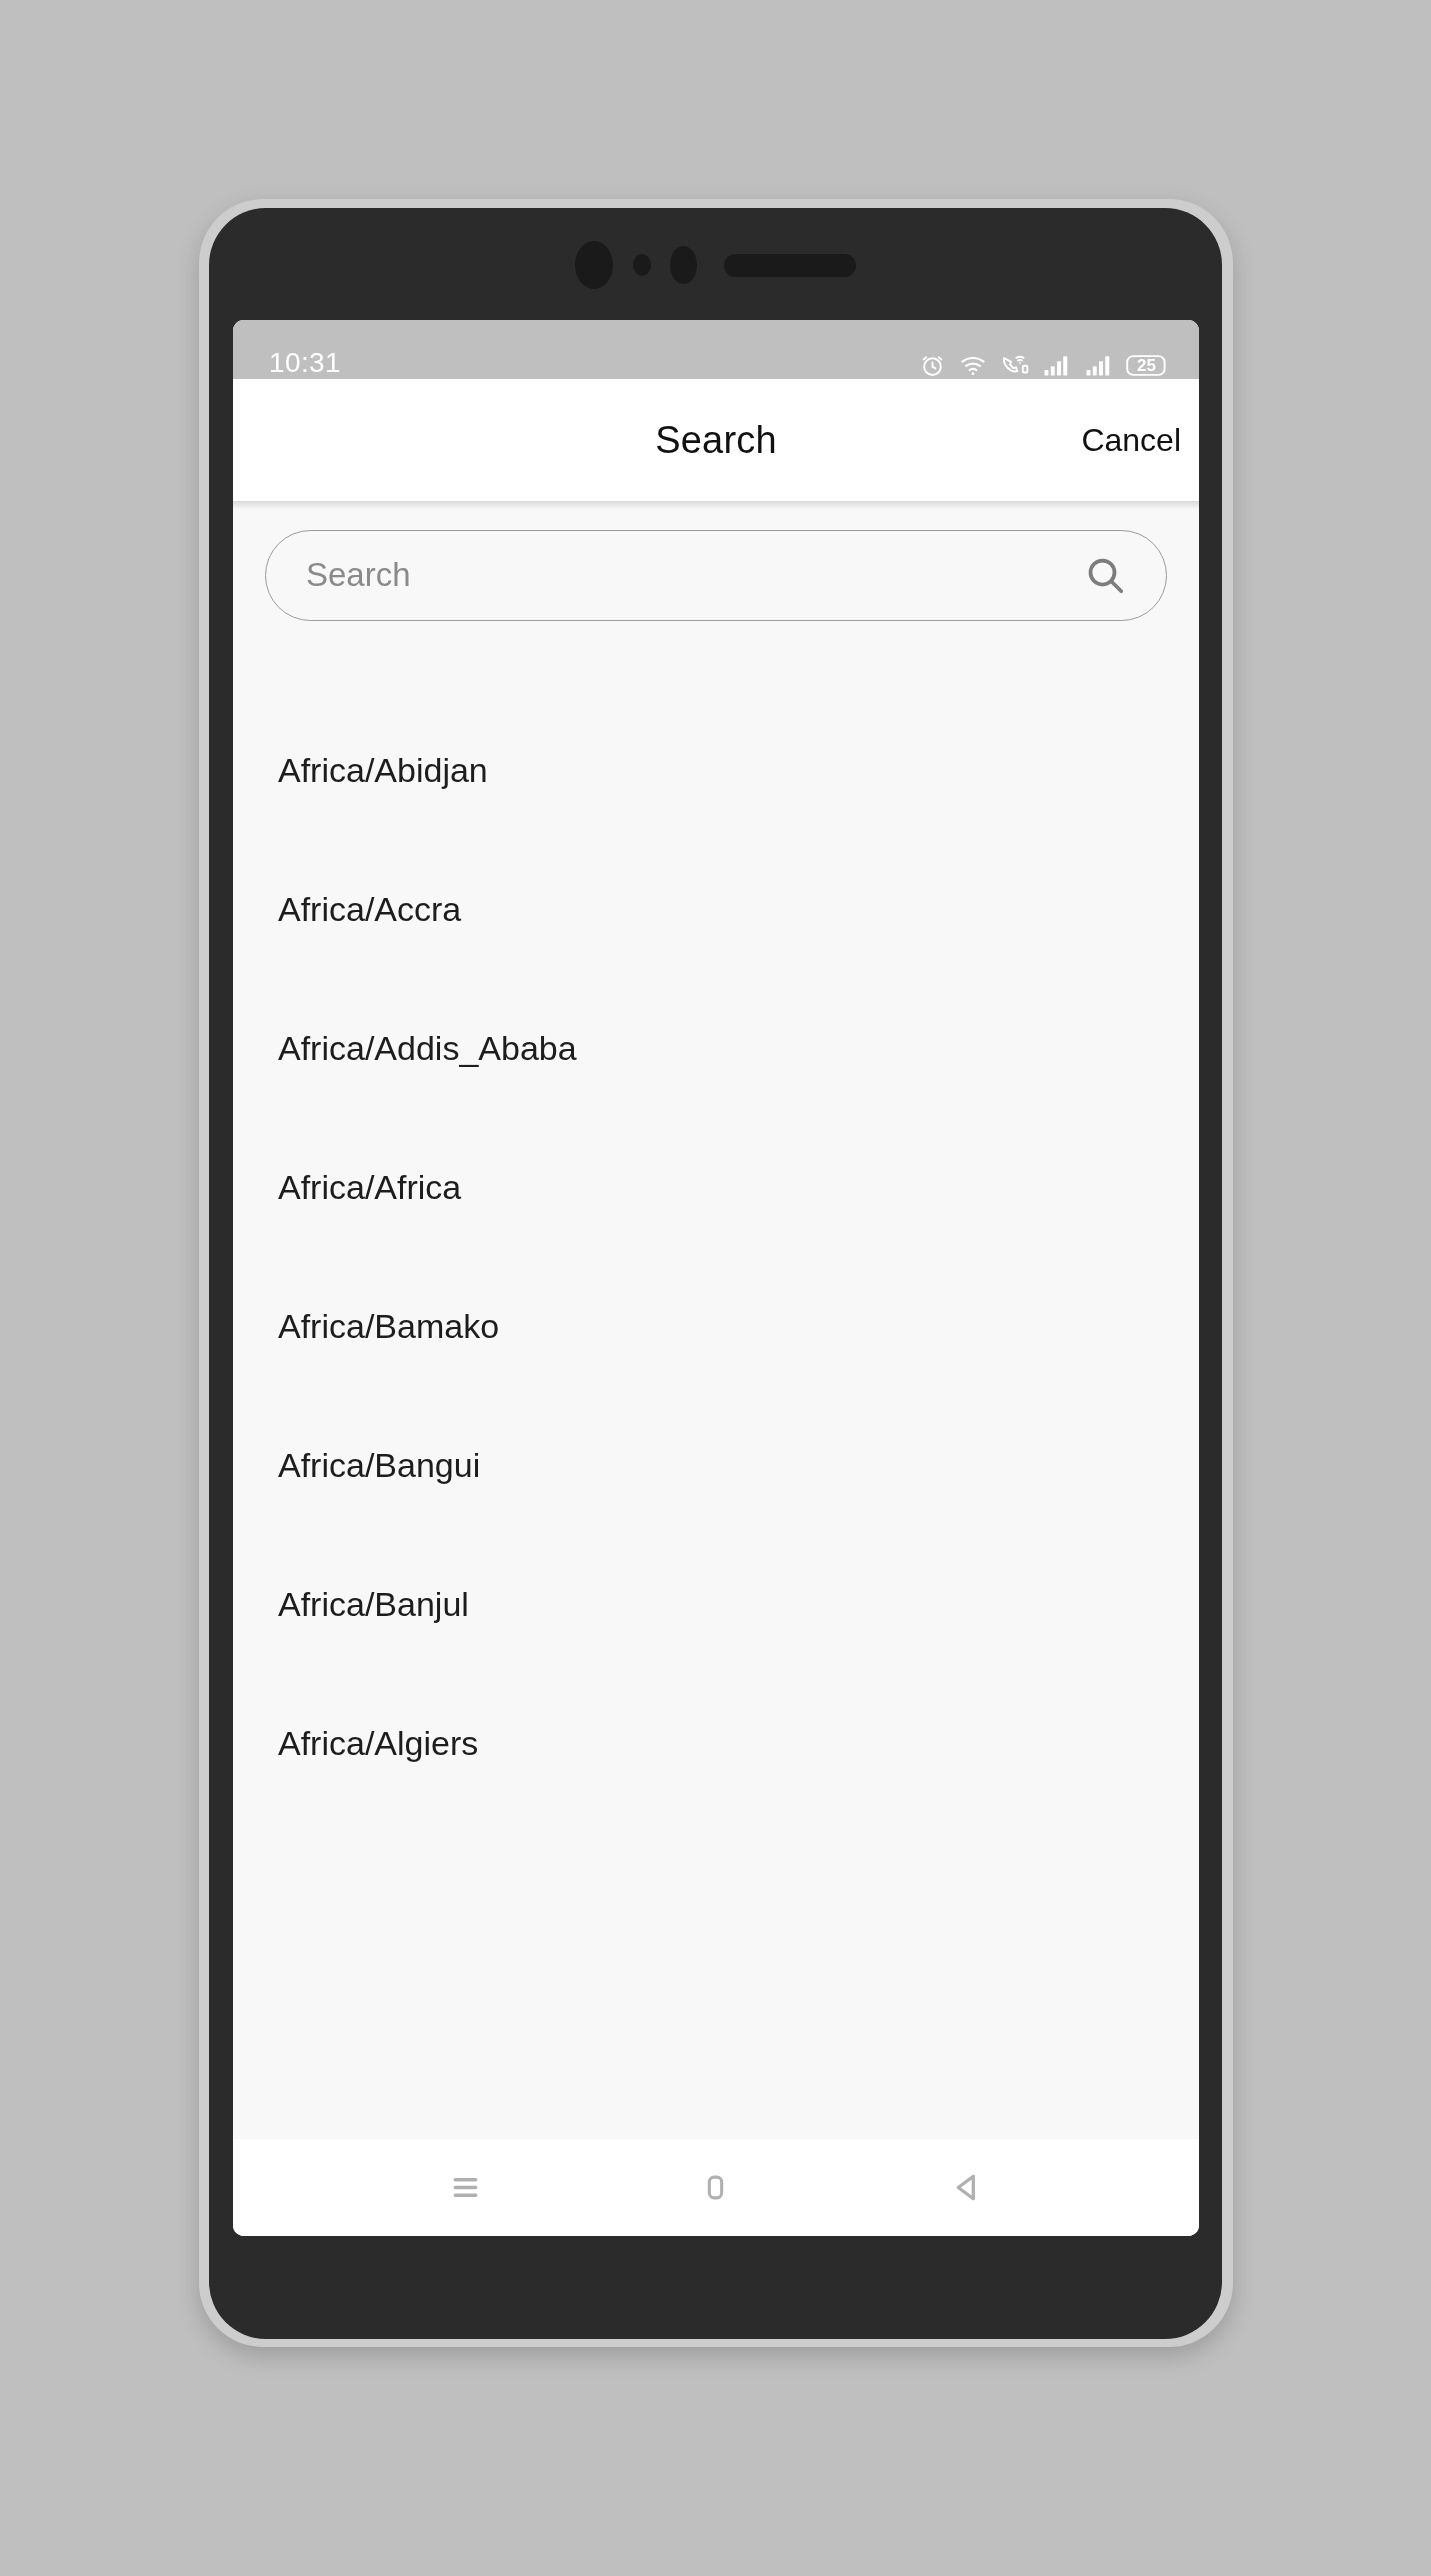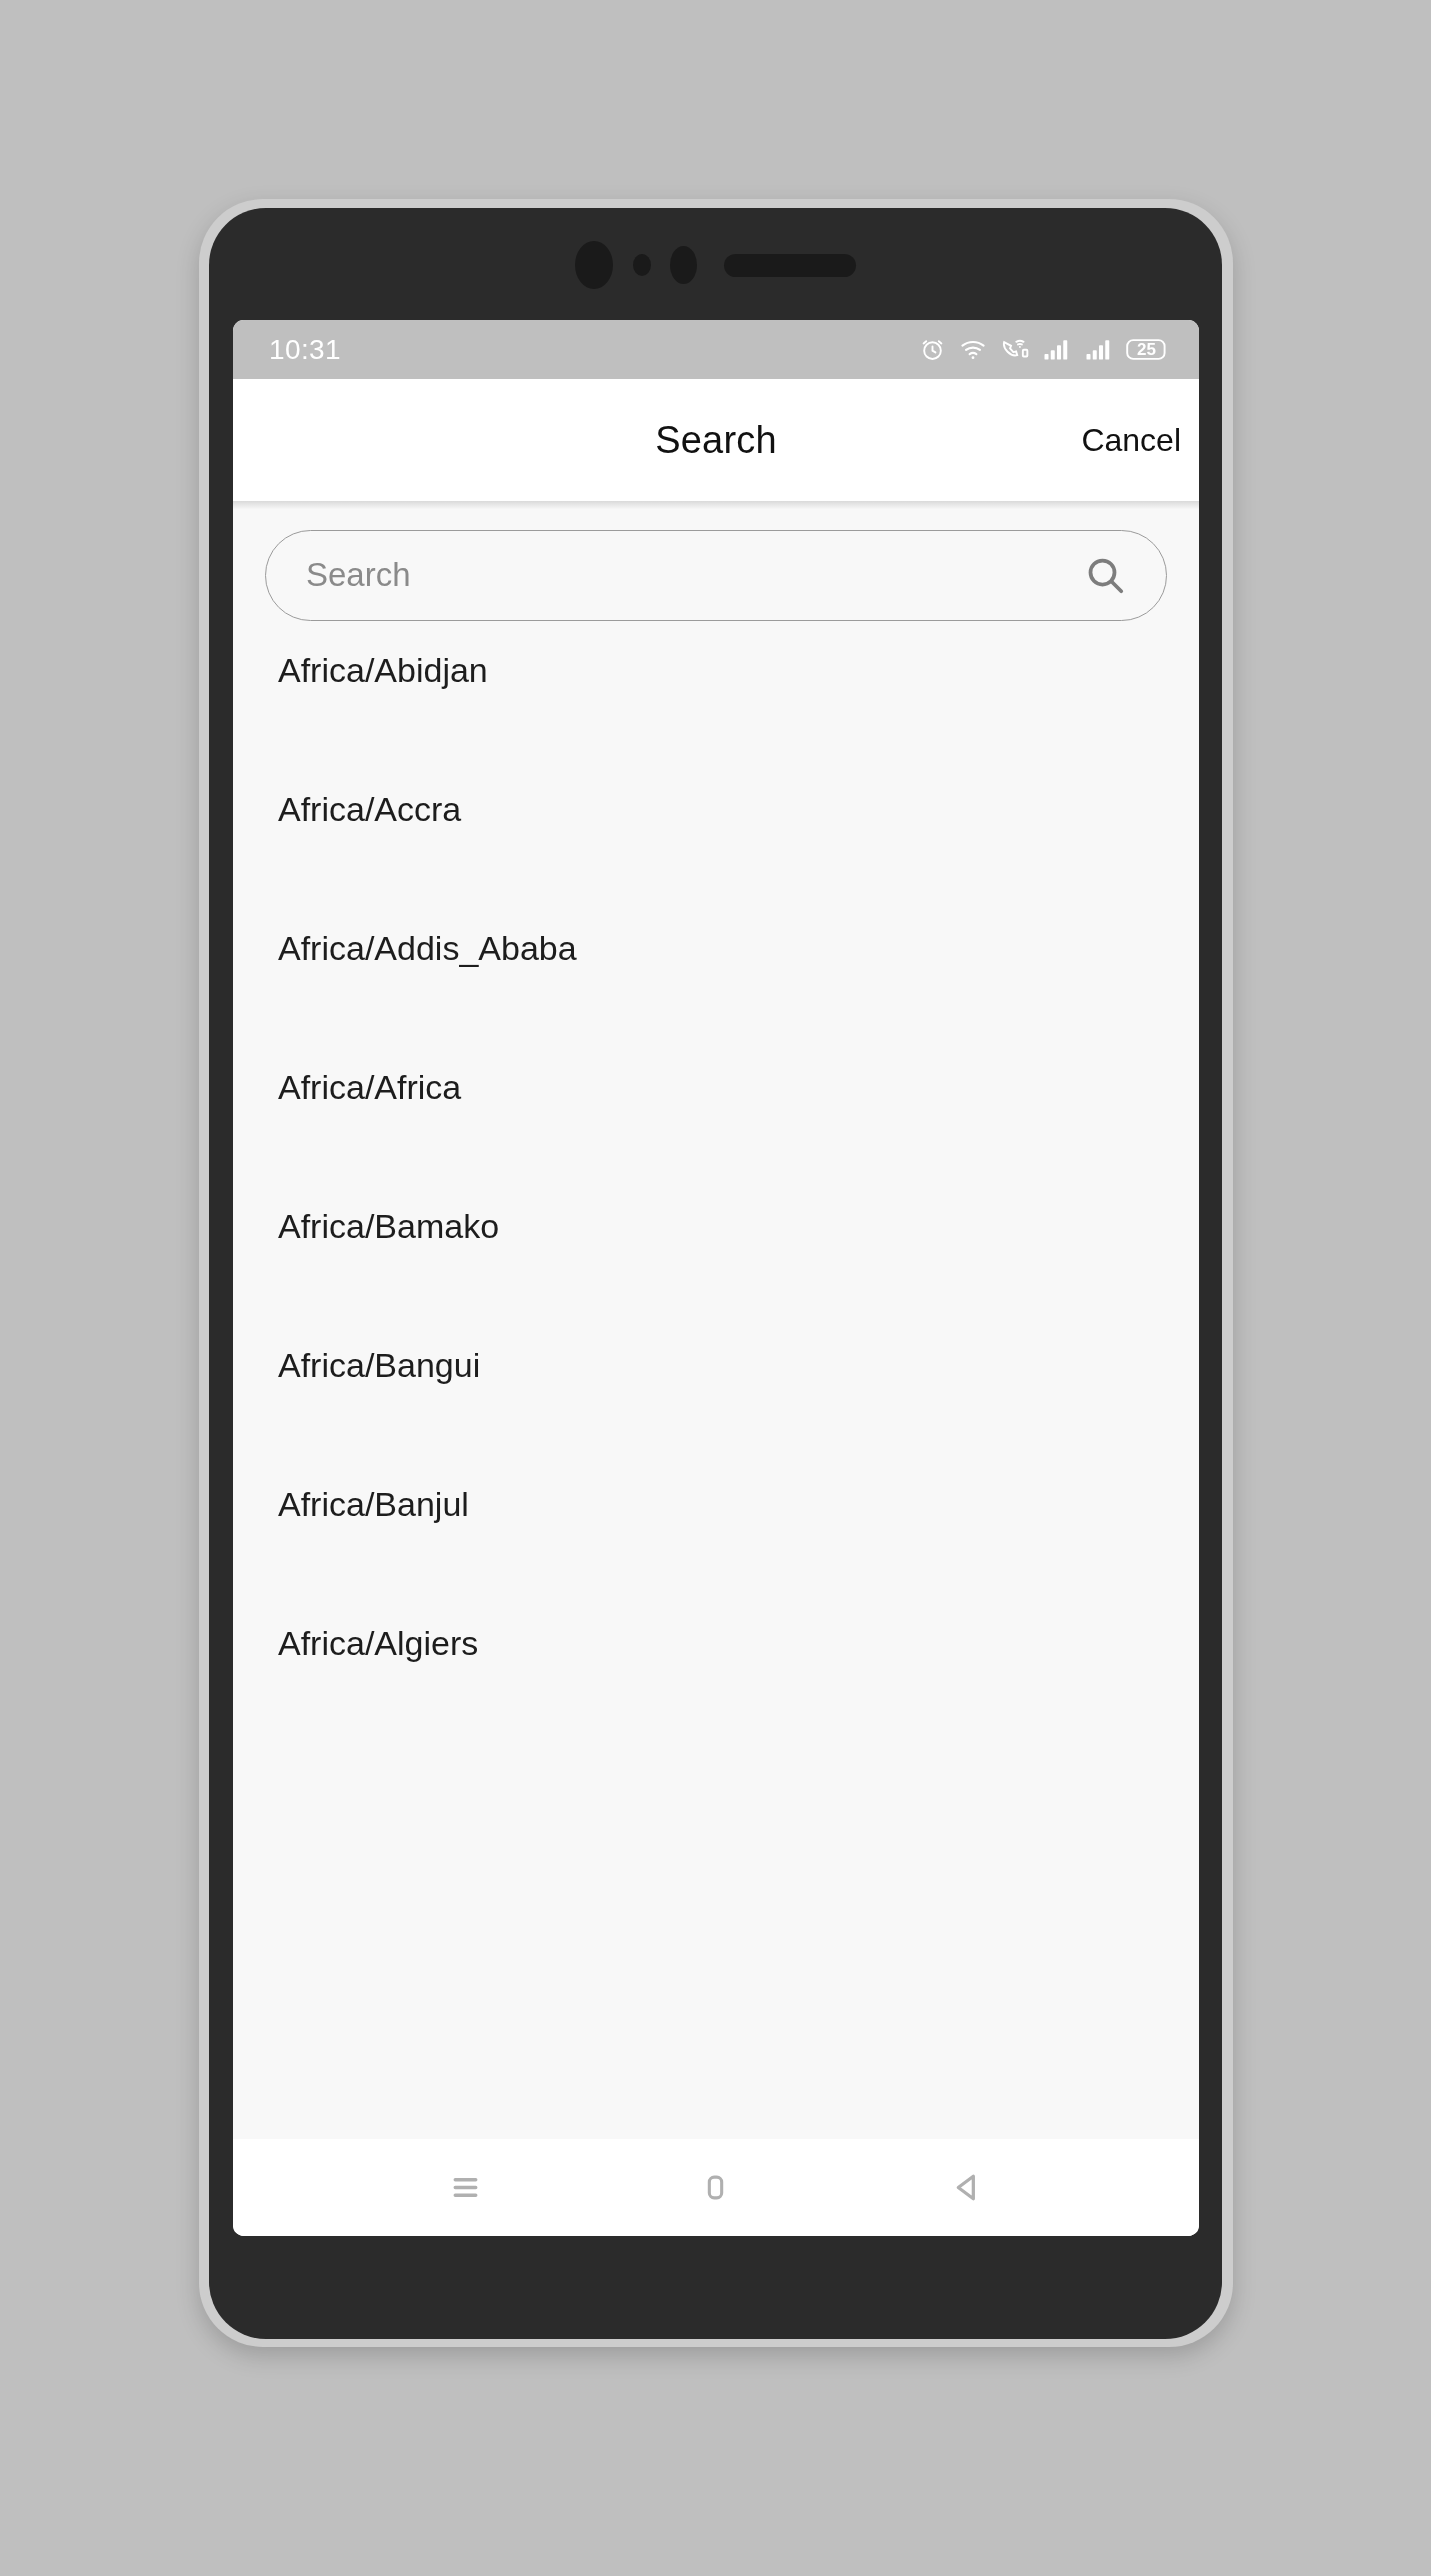--- a/index.html
+++ b/index.html
@@ -86,21 +86,21 @@
     overflow: hidden;
     display: flex;
     flex-direction: column;
   }
 
   
   .status-bar {
     height: 59px;
     background: #bfbfbf;
     display: flex;
-    align-items: center;
+    align-items: flex-end;
     justify-content: space-between;
     padding: 0 32px 0 36px;
     flex: 0 0 auto;
   }
   .status-time {
     color: #ffffff;
     font-size: 28px;
     letter-spacing: 0.4px;
   }
   .status-icons {
@@ -180,21 +180,21 @@
     display: flex;
     align-items: center;
     justify-content: center;
     cursor: pointer;
   }
 
   .tz-list { padding: 0; margin: 0; list-style: none; }
   .tz-item {
     height: 139px;
     display: flex;
-    align-items: flex-start;
+    align-items: flex-end;
     padding-left: 45px;
     font-size: 34px;
     color: #1d1d1d;
     cursor: pointer;
     box-sizing: border-box;
   }
 
   
   .nav-bar {
     flex: 0 0 auto;

